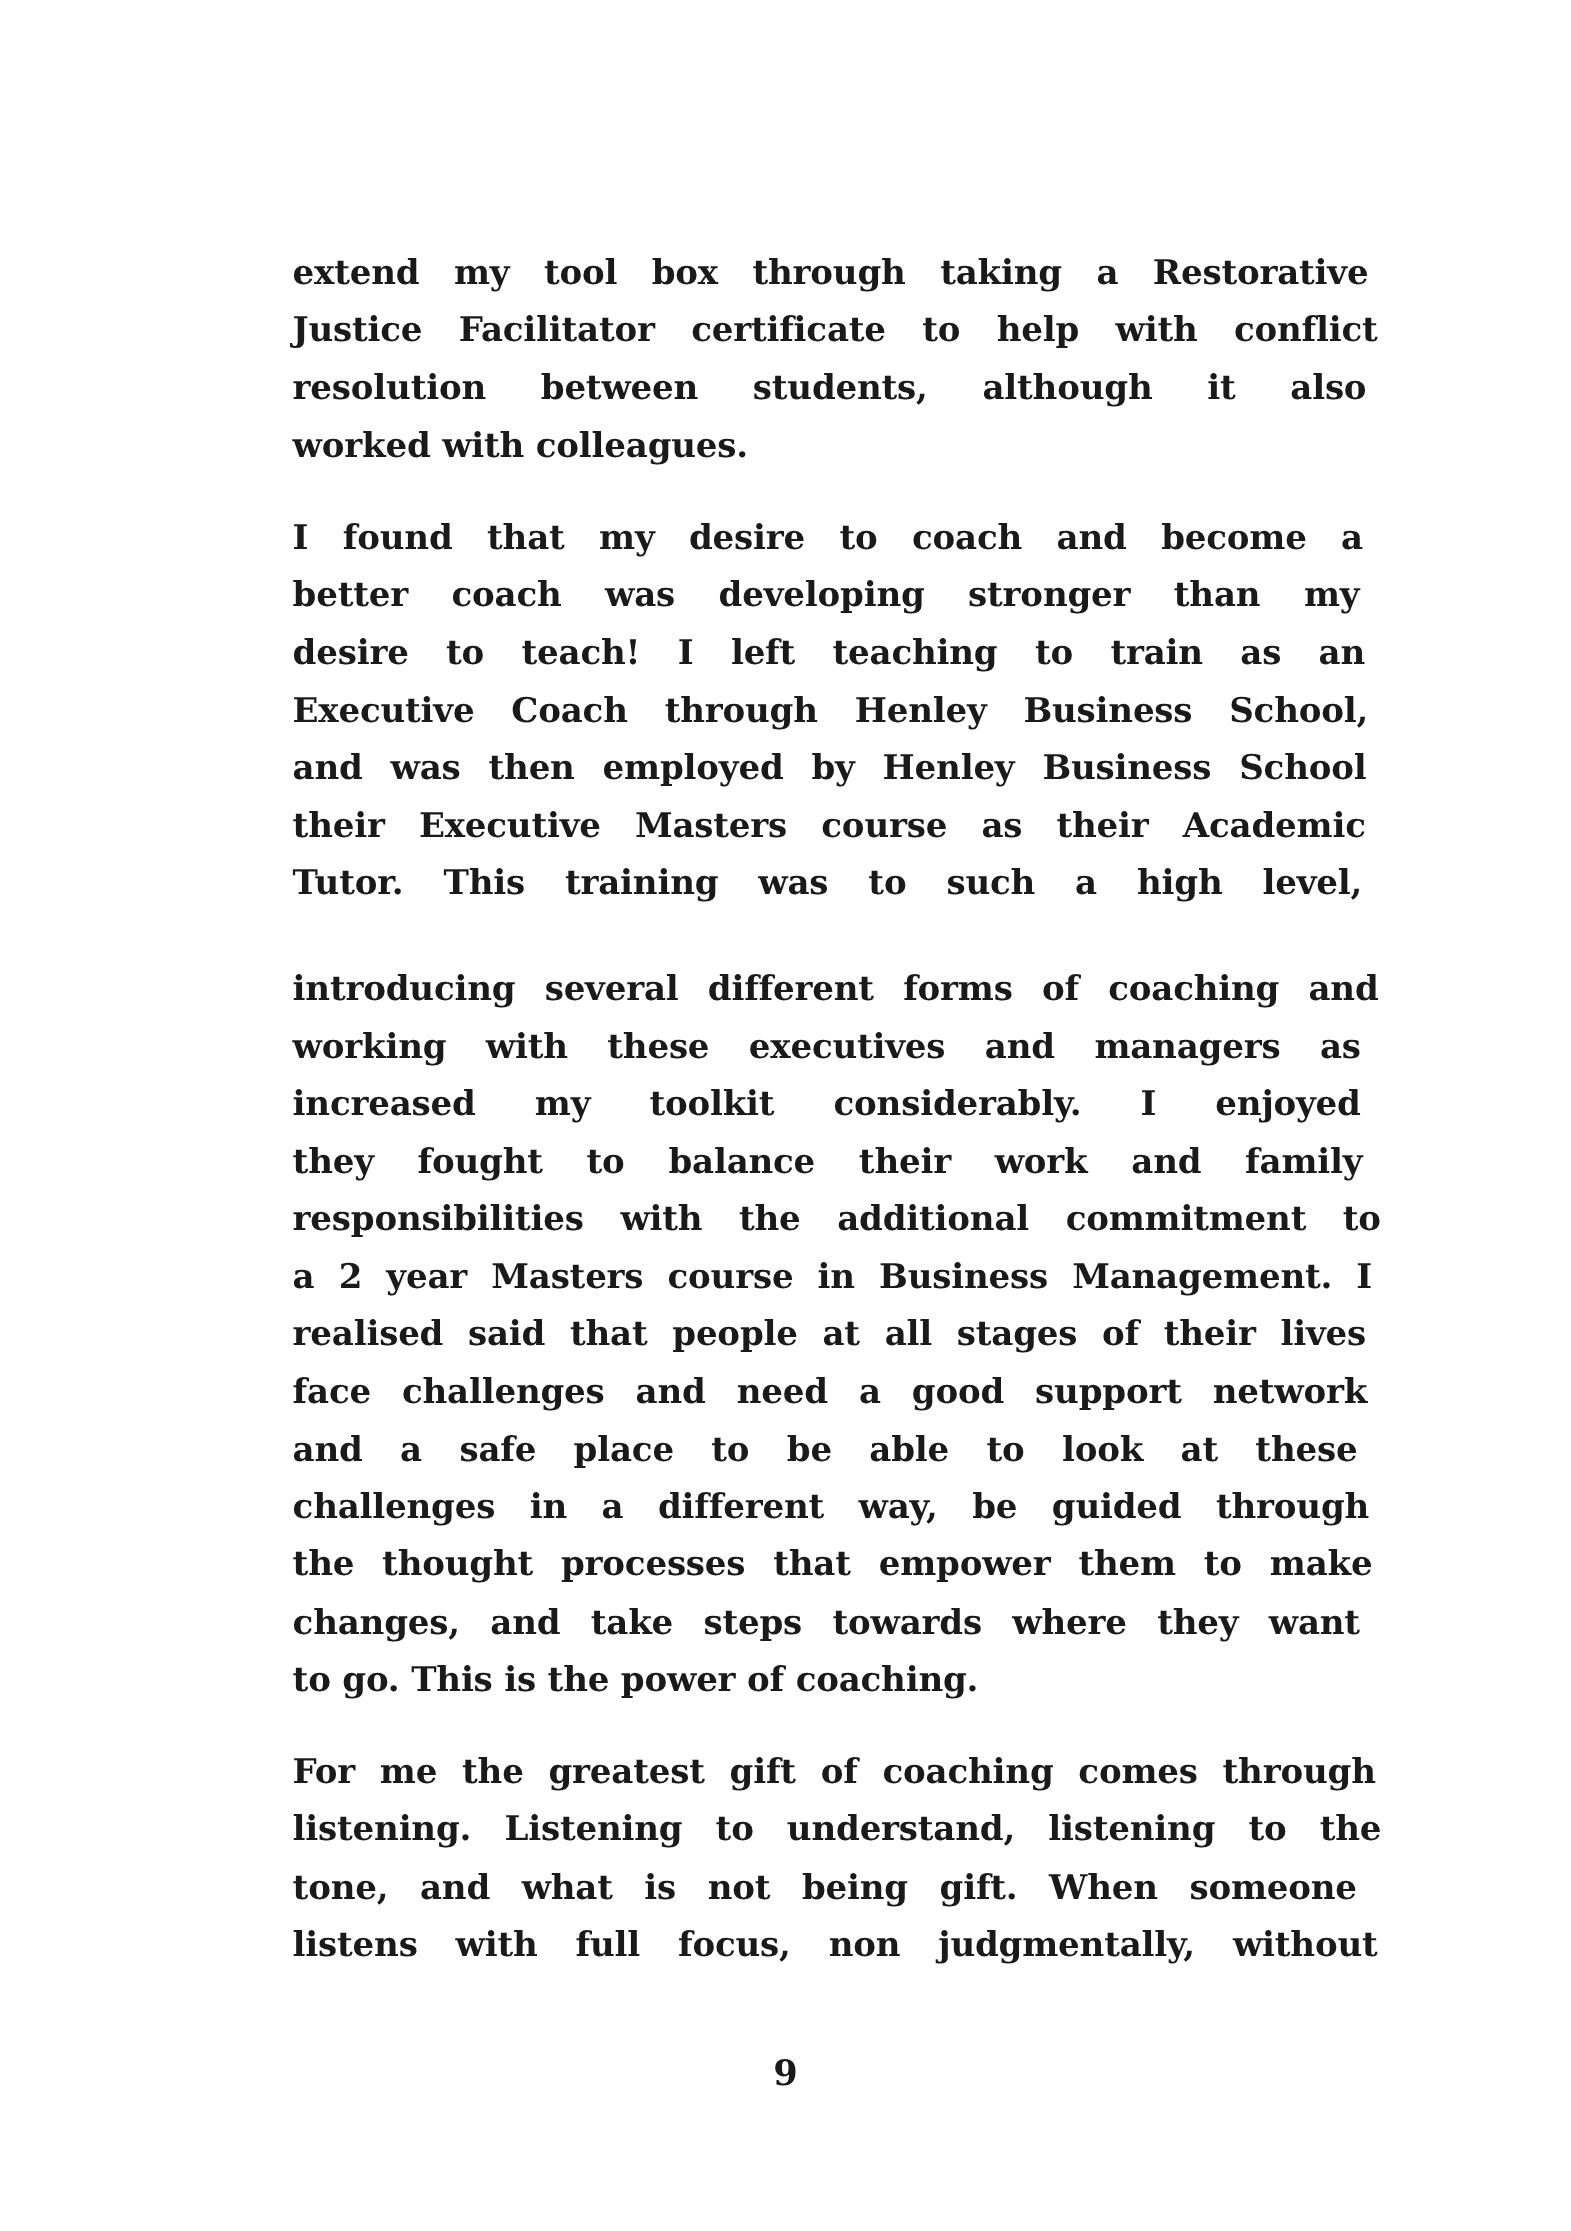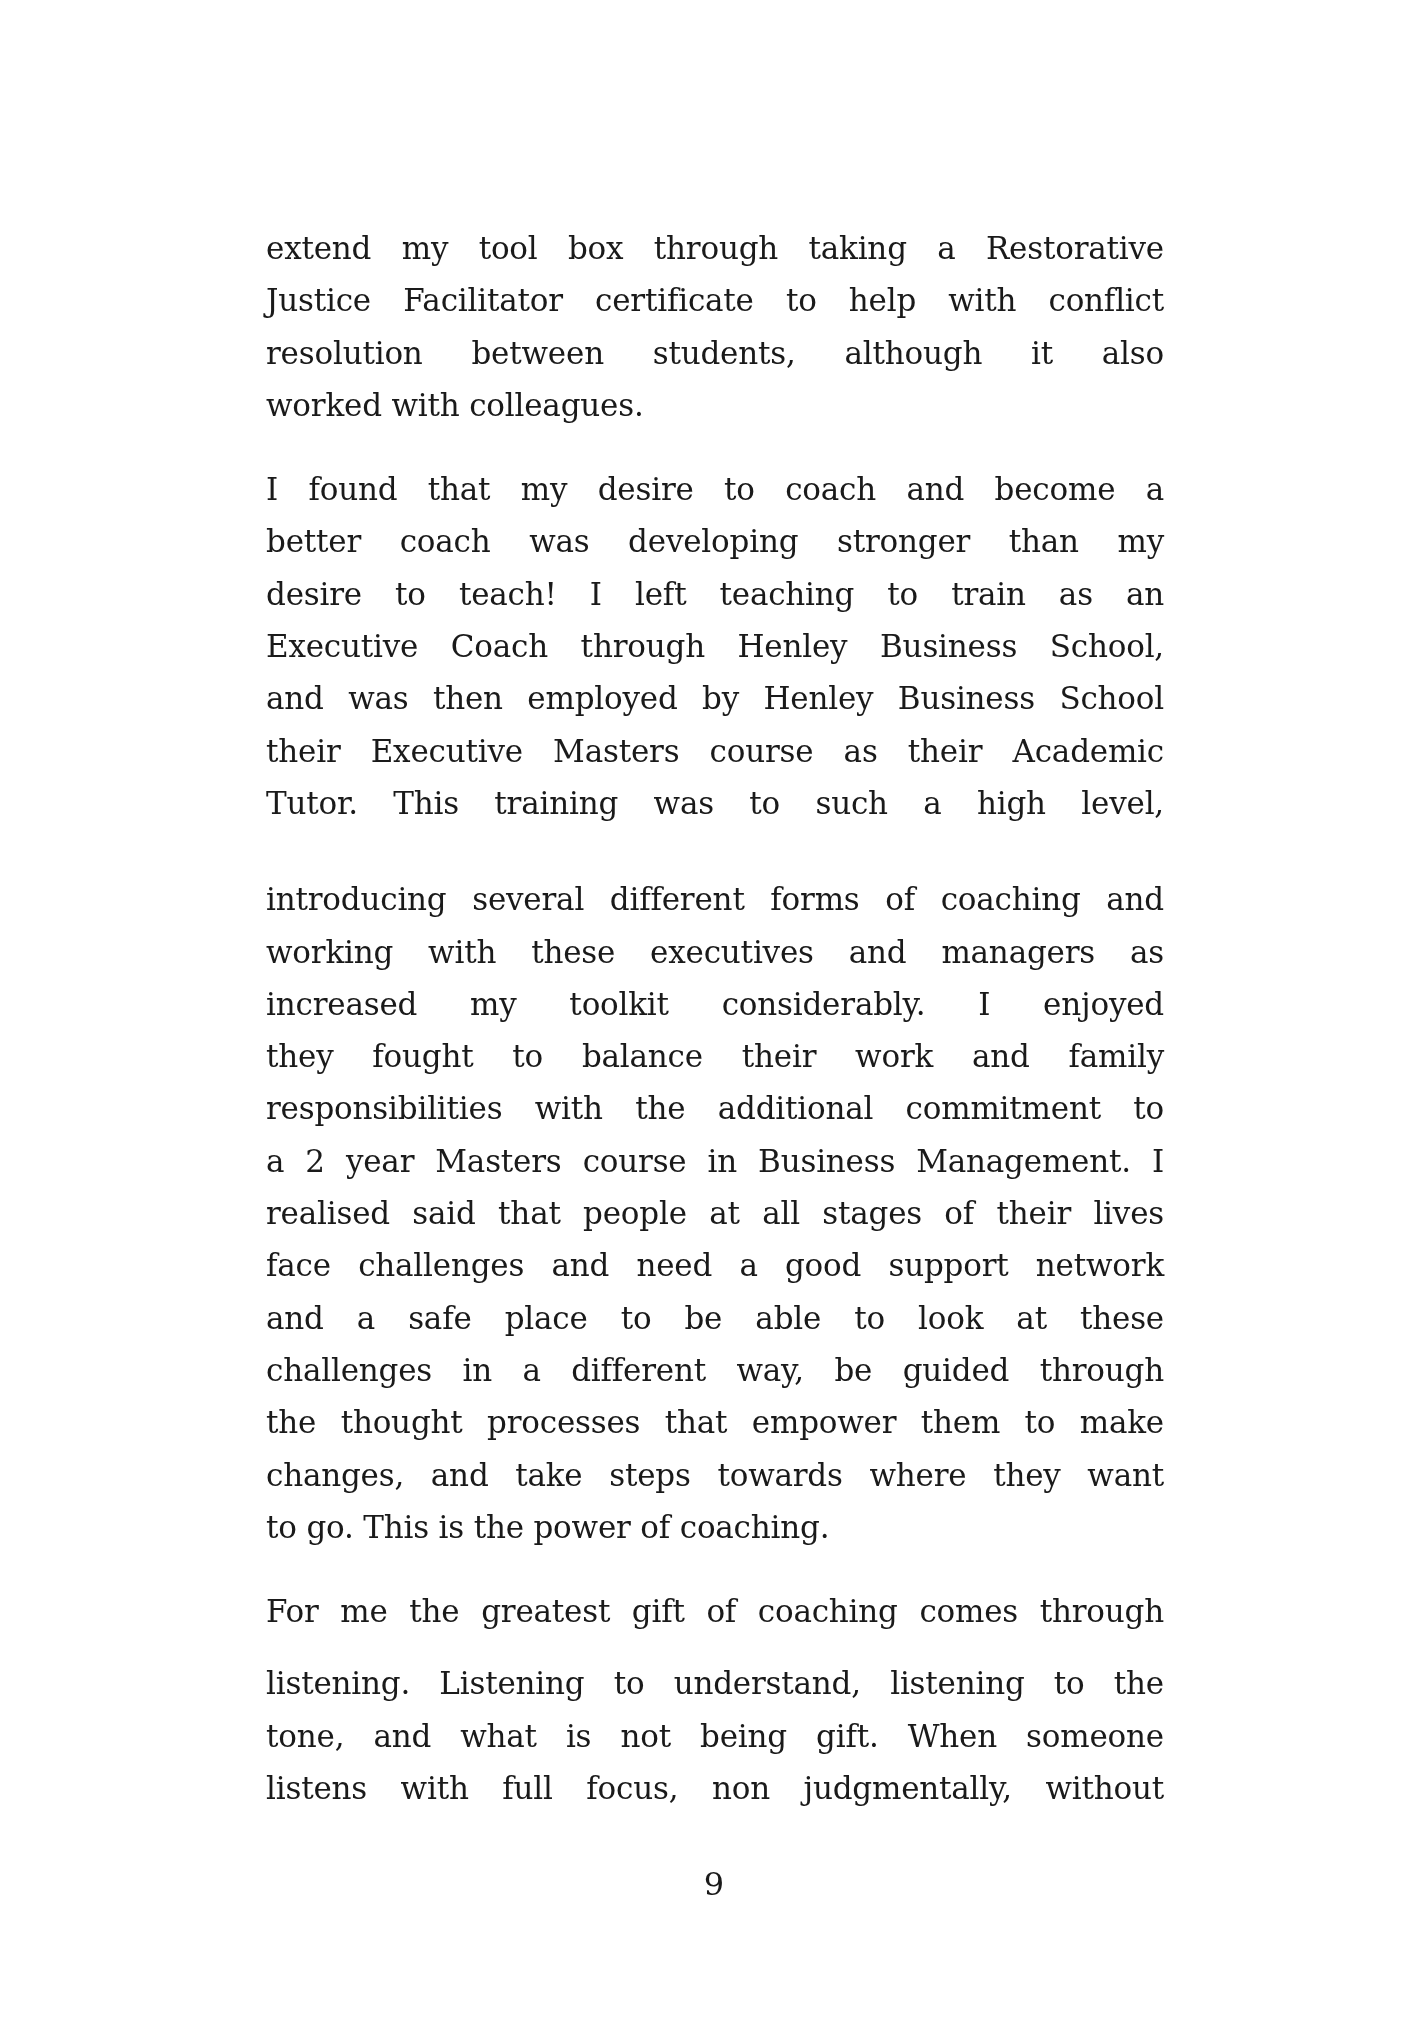--- a/index.html
+++ b/index.html
@@ -1,17 +1,17 @@
 <!DOCTYPE html>
 <html><head>
 <meta charset="utf-8">
 <style>
   html, body { margin: 0; padding: 0; background: #ffffff; }
   body { width: 1428px; height: 2028px; position: relative; overflow: hidden; }
-  .page { position: absolute; left: 0; top: 0; width: 1428px; height: 2028px; background: #ffffff; }
+  .page { position: absolute; left: 0; top: 0; width: 1428px; height: 2028px; background: #ffffff; font-weight: bold; }
   .text-block {
     position: absolute;
     left: 266px;
     top: 222px;
     width: 898px;
     font-family: "DejaVu Serif", serif;
     font-size: 31px;
     line-height: 52.3px;
     color: #1a1a1a;
     text-align: justify;
@@ -62,20 +62,20 @@
       <span class="line" style="display: block; word-spacing: 11.9219px;">realised said that people at all stages of their lives</span>
       <span class="line" style="display: block; word-spacing: 17.6205px;">face challenges and need a good support network</span>
       <span class="line" style="display: block; word-spacing: 23.4312px;">and a safe place to be able to look at these</span>
       <span class="line" style="display: block; word-spacing: 20.8103px;">challenges in a different way, be guided through</span>
       <span class="line" style="display: block; word-spacing: 14.8013px;">the thought processes that empower them to make</span>
       <span class="line" style="display: block; word-spacing: 17.0603px;">changes, and take steps towards where they want</span>
       <span class="line last" style="display: block; word-spacing: 0px;">to go. This is the power of coaching.</span>
     </p>
     <p class="para">
       <span class="line" style="display: block; word-spacing: 11.9941px;">For me the greatest gift of coaching comes through</span>
-      <span class="line" style="display: block; word-spacing: 19.599px; margin-top: 20px;">listening. Listening to understand, listening to the</span>
+      <span class="line" style="display: block; word-spacing: 19.599px;">listening. Listening to understand, listening to the</span>
       <span class="line" style="display: block; word-spacing: 18.1367px;">tone, and what is not being gift. When someone</span>
       <span class="line" style="display: block; word-spacing: 23.9245px;">listens with full focus, non judgmentally, without</span>
     </p>
   </div>
 
   <div class="page-number">9</div>
 </div>
 
 </body></html>

